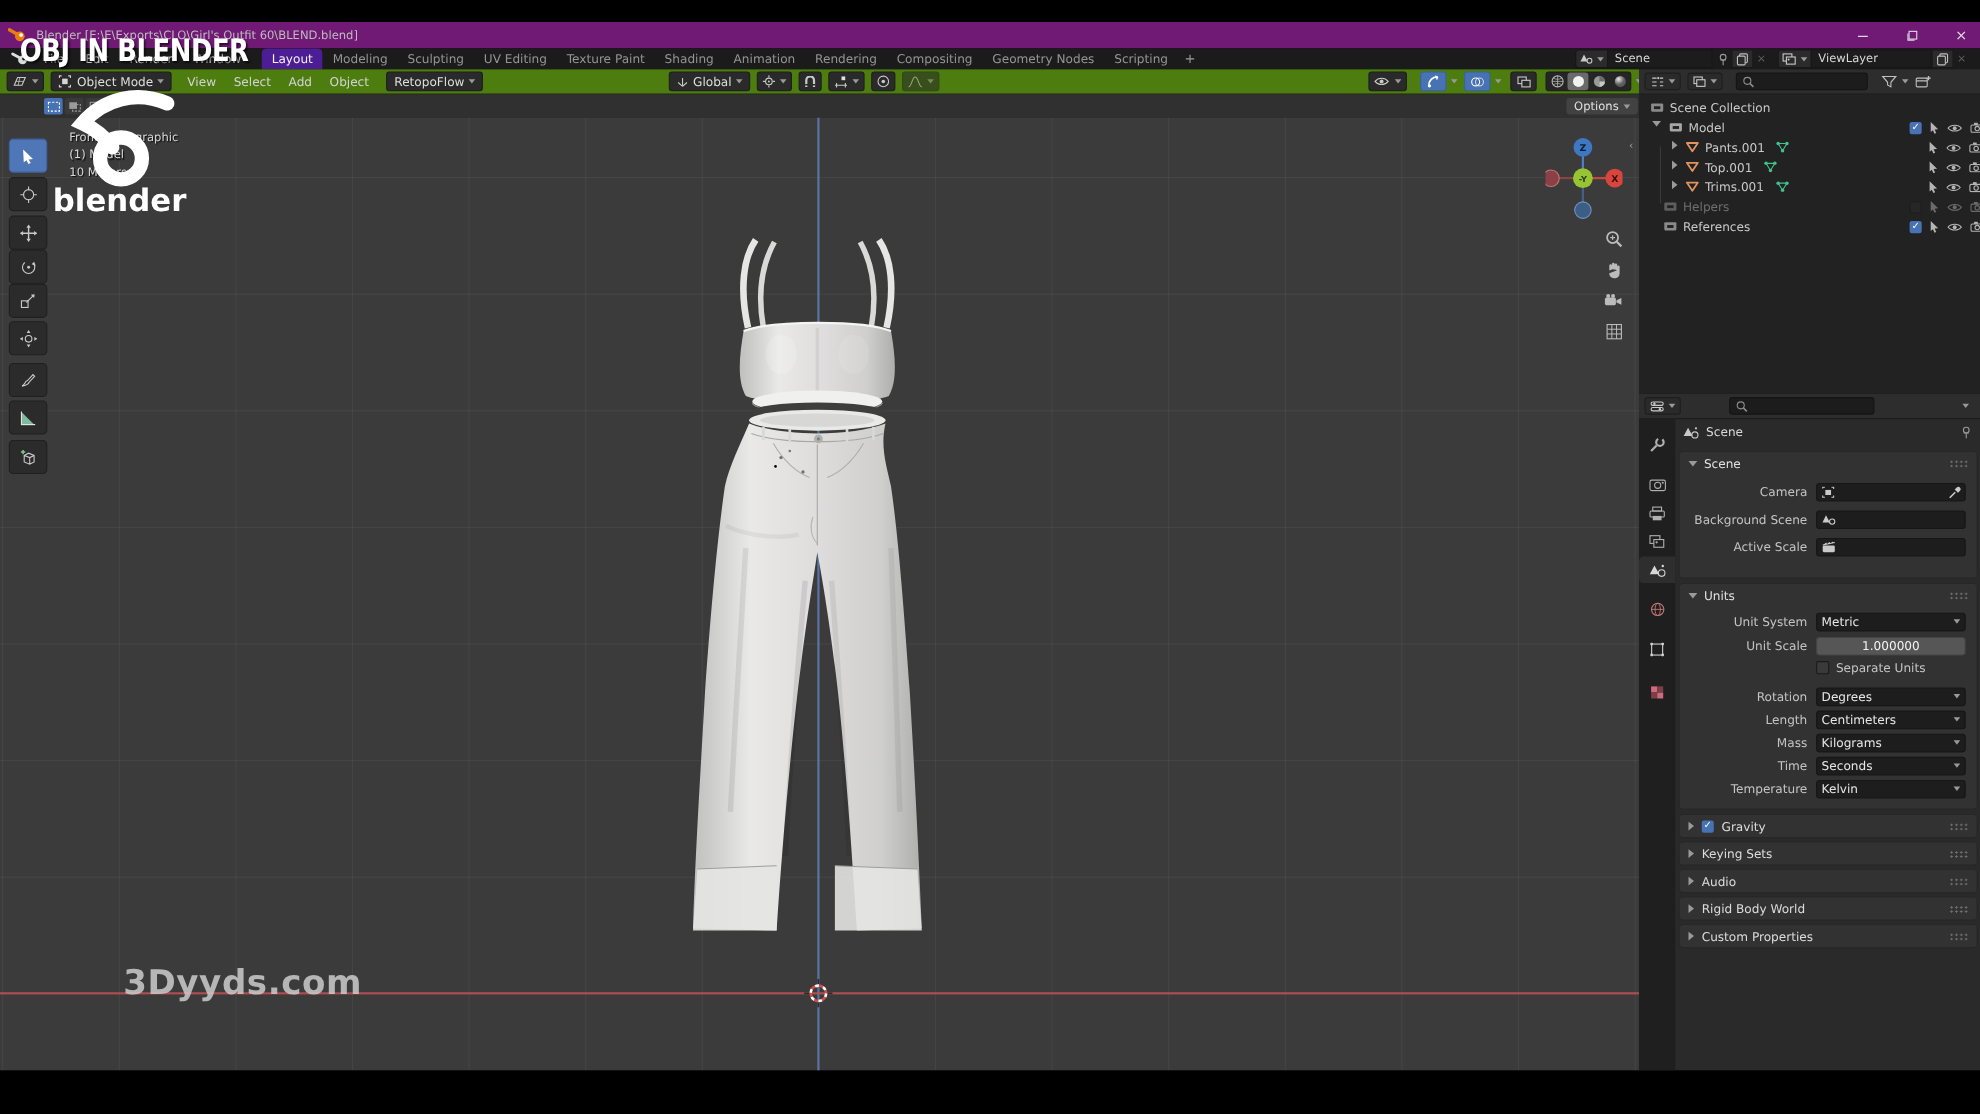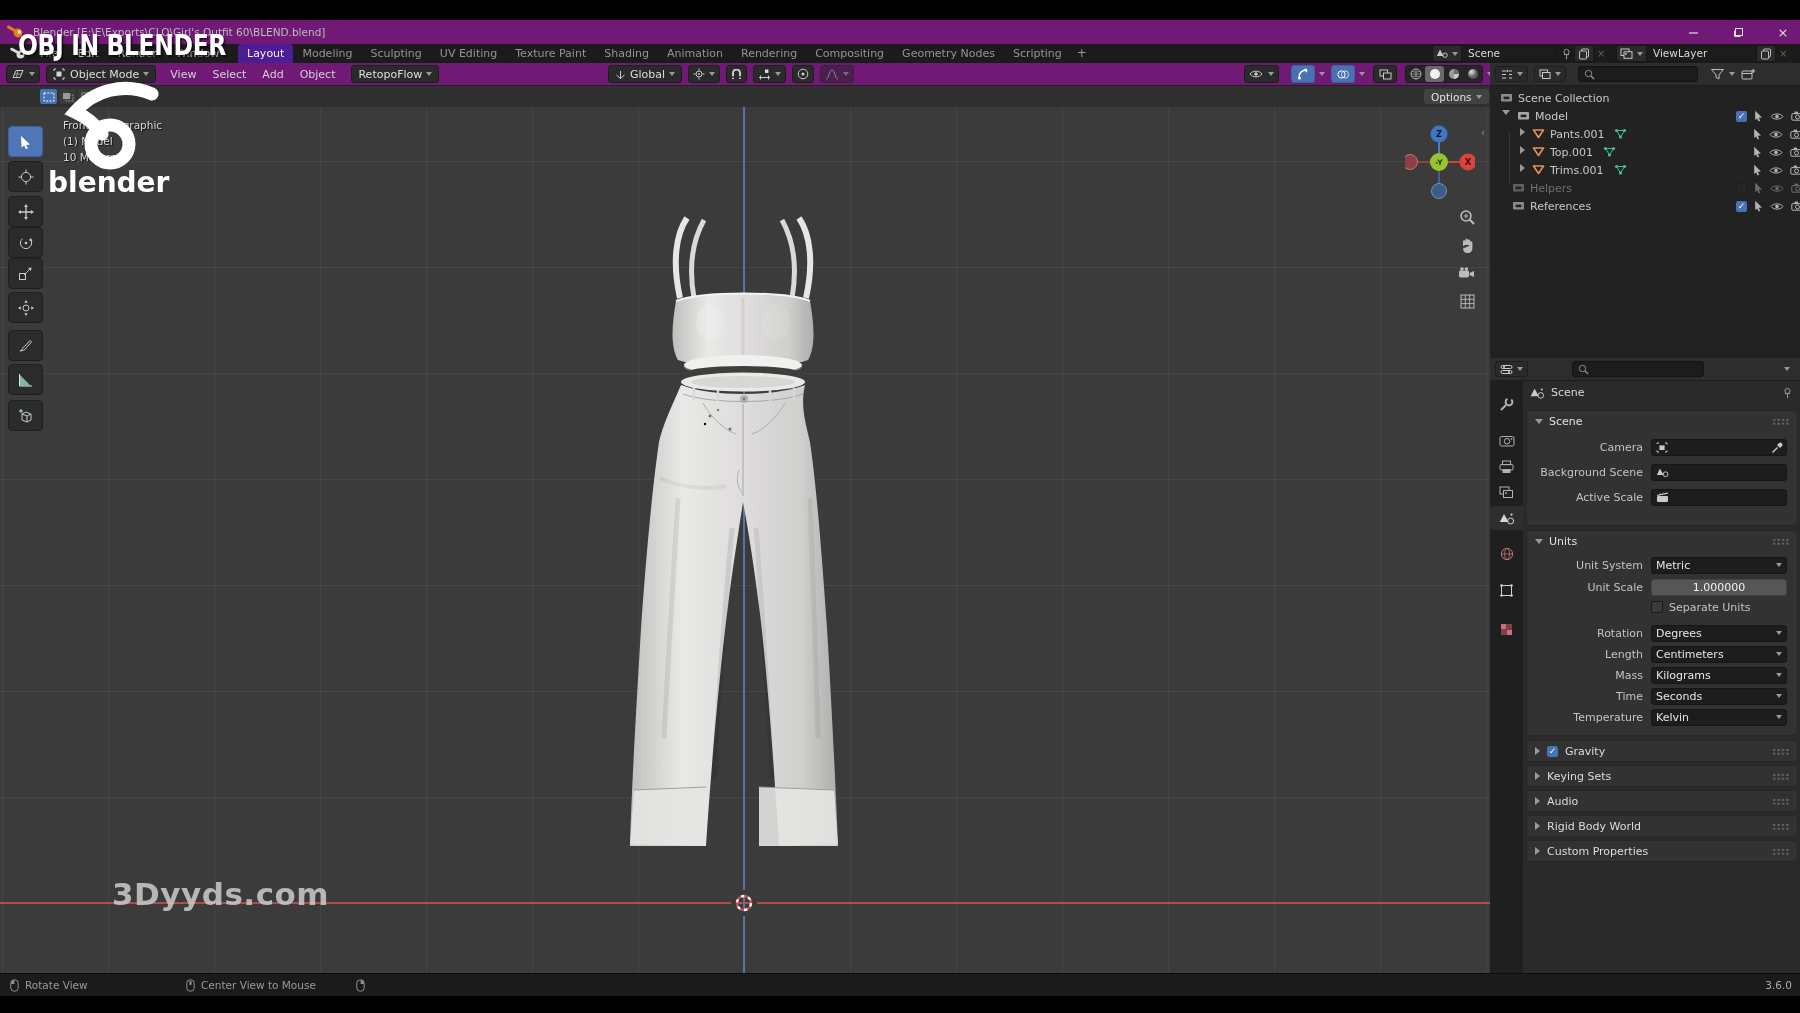--- a/index.html
+++ b/index.html
@@ -29,21 +29,21 @@
   .tab{color:#949494;padding:2px 9px;border-radius:4px 4px 0 0;height:15px;line-height:15px;}
   .tab.active{background:#4c1d95;color:#f2f2f2;}
   .tab.add{color:#9a9a9a;font-size:12px;padding:0 6px;}
   .idfield{display:flex;align-items:center;height:17px;}
   .wbtn{background:#2b2b2b;border:1px solid #171717;height:15px;display:flex;align-items:center;padding:0 3px;border-radius:3px 0 0 3px;}
   .winput{background:#1c1c1c;border:1px solid #171717;border-left:none;height:15px;line-height:15px;
           font-size:10.5px;color:#d8d8d8;padding:0 6px;display:flex;align-items:center;}
   .wtail{background:#2b2b2b;border:1px solid #171717;height:15px;display:flex;align-items:center;padding:0 3px;}
   .dimx{color:#5f5f5f;font-size:10px;padding:0 3px;}
   
-  #vp-header{left:0;top:63px;width:1490px;height:22px;background:#701a75;border-bottom:1px solid #222;
+  #vp-header{left:0;top:63px;width:1490px;height:22px;background:#4d7c0f;border-bottom:1px solid #222;
              display:flex;align-items:center;font-size:11px;}
   .hbtn{background:#2a2a2a;border:1px solid #1e1e1e;border-radius:3px;height:16px;display:flex;
         align-items:center;padding:0 6px;color:#dedede;margin-right:6px;}
   .hmenu{color:#d3d3d3;margin:0 8px;}
   #hdr-center{position:absolute;left:608px;top:2px;display:flex;align-items:center;height:18px;}
   #hdr-right{position:absolute;left:1244px;top:2px;display:flex;align-items:center;height:18px;}
   .tgl{width:22px;height:16px;border-radius:3px;display:flex;align-items:center;justify-content:center;background:#2a2a2a;border:1px solid #1e1e1e;}
   .tgl.on{background:#4772b3;border-color:#3c619c;}
   .shadegrp{display:flex;background:#252525;border:1px solid #1d1d1d;border-radius:3px;height:16px;align-items:center;margin-left:8px;}
   .shadeitm{width:19px;height:16px;display:flex;align-items:center;justify-content:center;}
@@ -961,37 +961,14 @@
         <span>Rigid Body World</span>
         <span class="dots"></span>
     </div>
     <div class="cpanel" style="top:482px">
       <span class="tri-r"></span>
         <span>Custom Properties</span>
         <span class="dots"></span>
     </div>
   </div>
 
-  <div class="abs" id="statusbar">
-    <span class="hint" style="left:10px">
-      <svg width="9" height="13">
-          <rect x="0.8" y="0.8" width="7.4" height="11.4" rx="3.4" fill="none" stroke="#909090"></rect>
-          <path d="M1,5 C1,2.6 2.4,1 4.4,1 V5 Z" fill="#909090"></path>
-        </svg>
-      <span>Rotate View</span>
-    </span>
-    <span class="hint" style="left:186px">
-      <svg width="9" height="13">
-          <rect x="0.8" y="0.8" width="7.4" height="11.4" rx="3.4" fill="none" stroke="#909090"></rect>
-          <rect x="3.4" y="2" width="2.2" height="4" rx="1" fill="#909090"></rect>
-        </svg>
-      <span>Center View to Mouse</span>
-    </span>
-    <span class="hint" style="left:356px">
-      <svg width="9" height="13">
-          <rect x="0.8" y="0.8" width="7.4" height="11.4" rx="3.4" fill="none" stroke="#909090"></rect>
-          <path d="M8,5 C8,2.6 6.6,1 4.6,1 V5 Z" fill="#909090"></path>
-        </svg>
-    </span>
-    <span class="hint" style="right:8px;color:#aaa">3.6.0</span>
-  </div>
 
 </div>
 
 </body></html>

